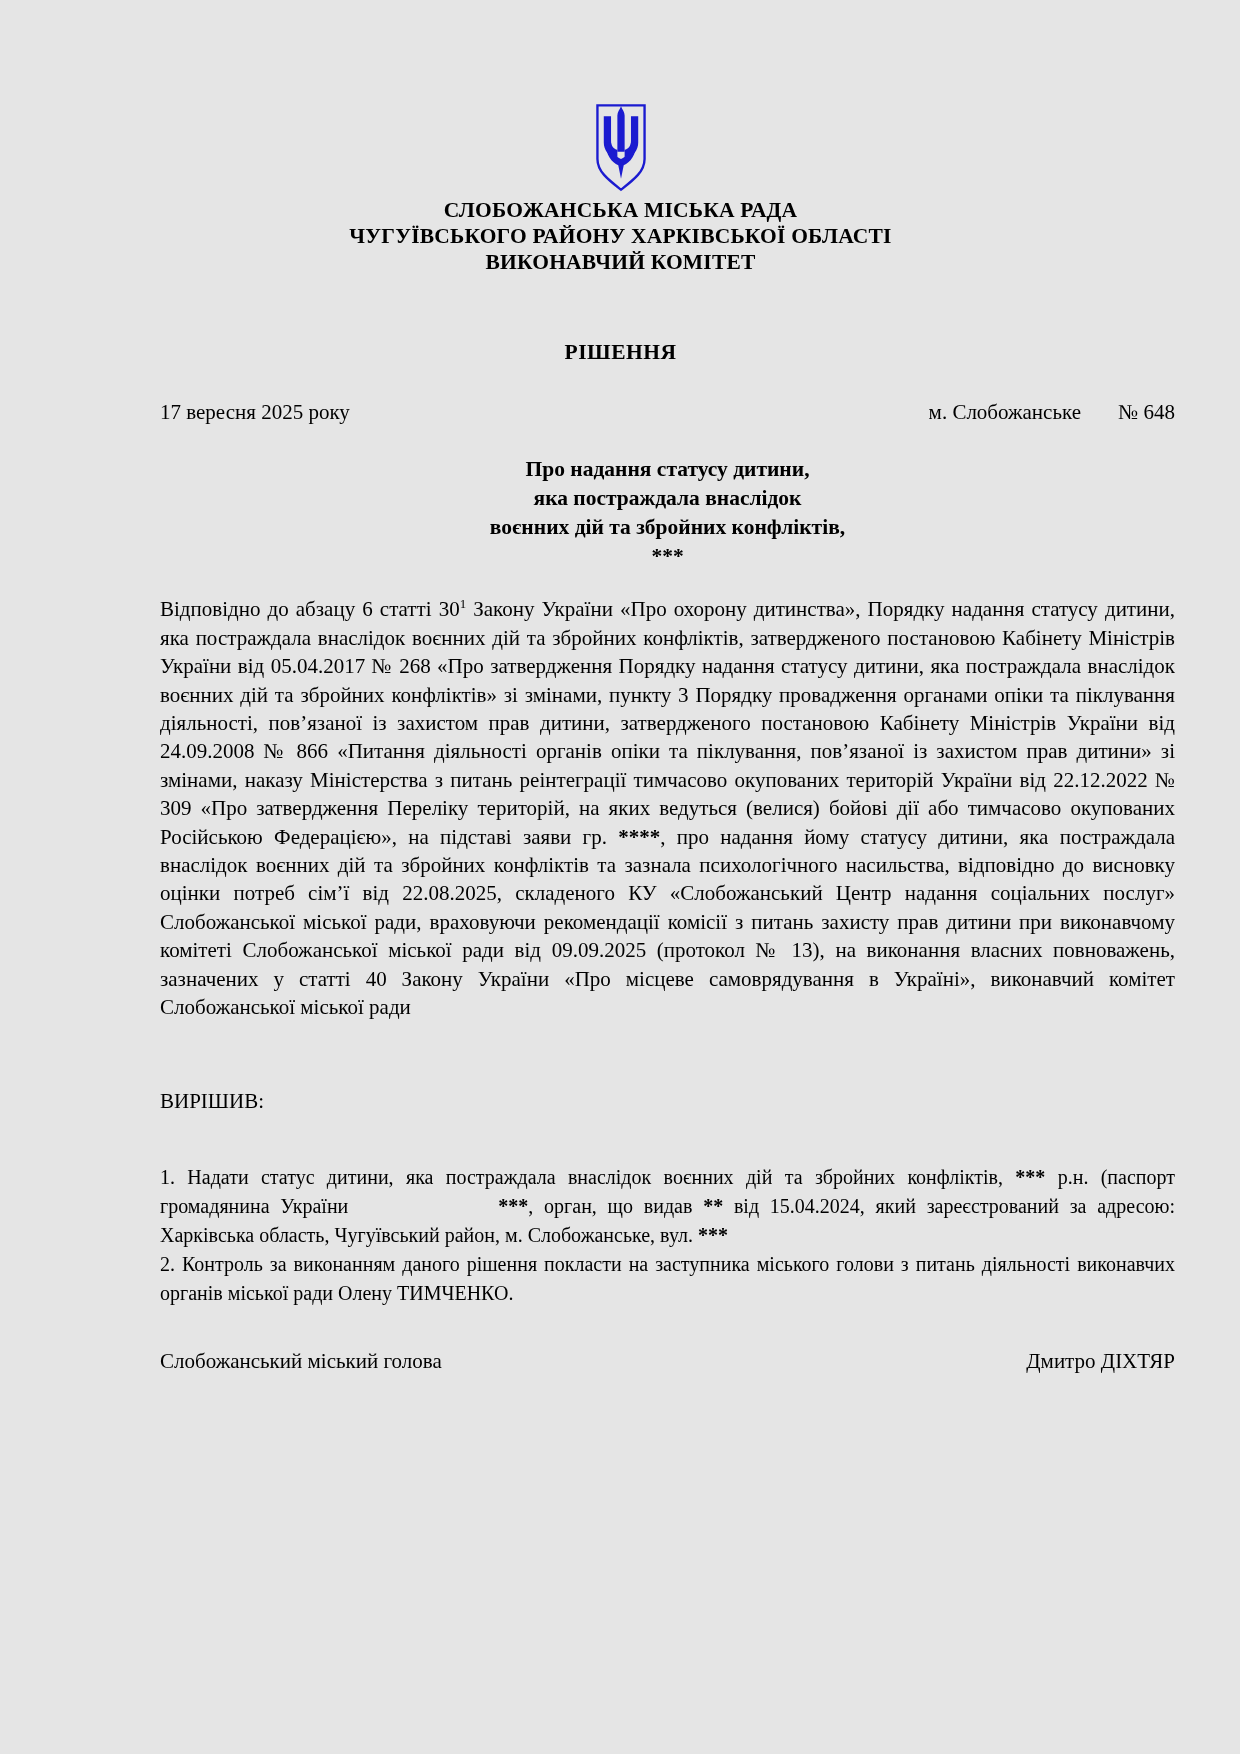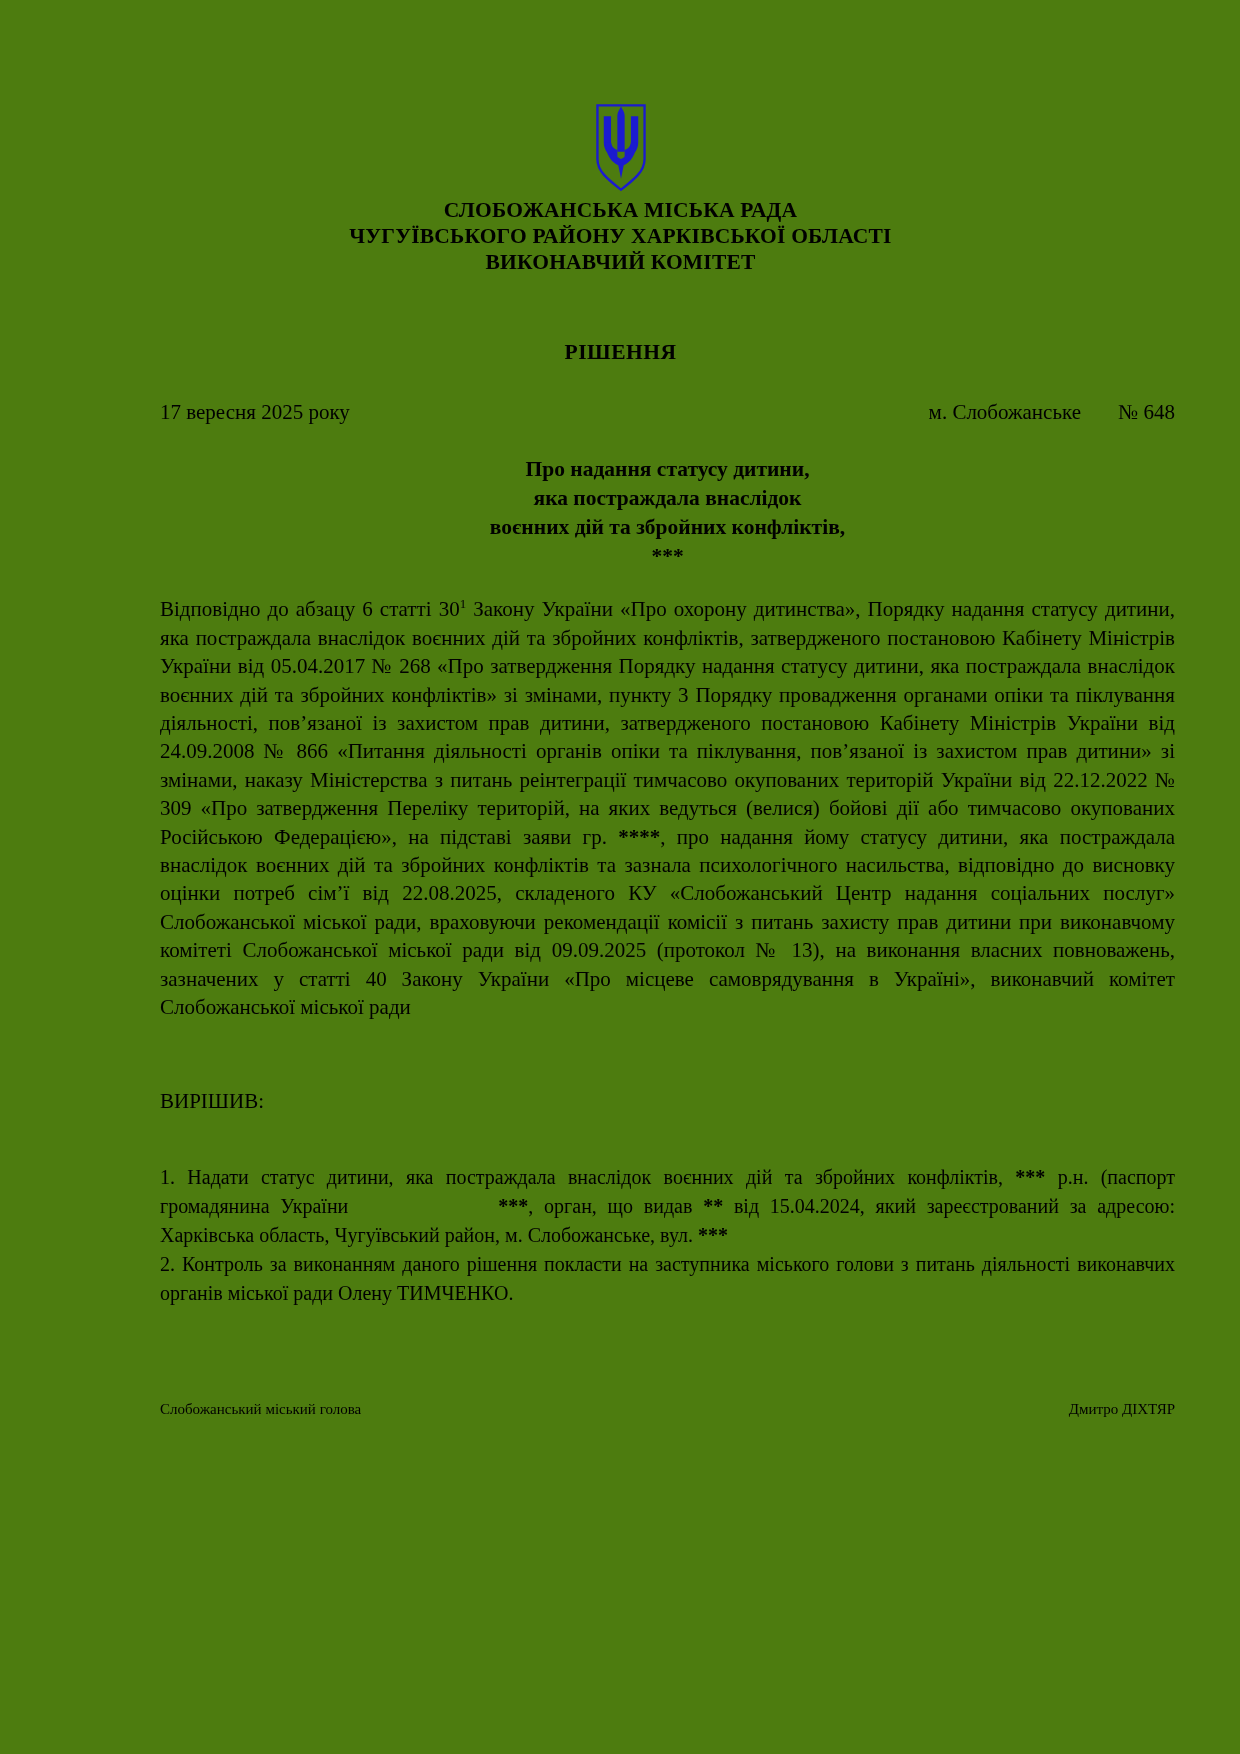--- a/index.html
+++ b/index.html
@@ -1,19 +1,19 @@
 <!DOCTYPE html>
 <html lang="uk"><head>
 <meta charset="utf-8">
 <style>
   html, body { margin: 0; padding: 0; background: #fff; }
   .page {
     width: 1240px;
     height: 1754px;
-    background: #4d7c0f;
+    background: #e5e5e5;
     color: #000;
     font-family: "Liberation Serif", "DejaVu Serif", serif;
     box-sizing: border-box;
     padding: 100px 65px 8px 160px;
     overflow: hidden;
     position: relative;
   }
   
   .centered { margin-right: 94px; text-align: center; }
 
@@ -68,24 +68,24 @@
     margin: 0;
     font-size: 20px;
     line-height: 28.8px;
     text-align: justify;
   }
   .redact { font-weight: bold; }
   .gap { display: inline-block; width: 150px; }
   sup { font-size: 0.62em; line-height: 0; vertical-align: super; }
 
   .signature-row {
-    margin-top: 88px;
+    margin-top: 40px;
     display: flex;
     justify-content: space-between;
-    font-size: 15px;
+    font-size: 21px;
     line-height: 28px;
     gap: 20px;
   }
 </style>
 </head>
 <body>
 
 <div class="page">
 
   <div class="emblem-wrap centered">

